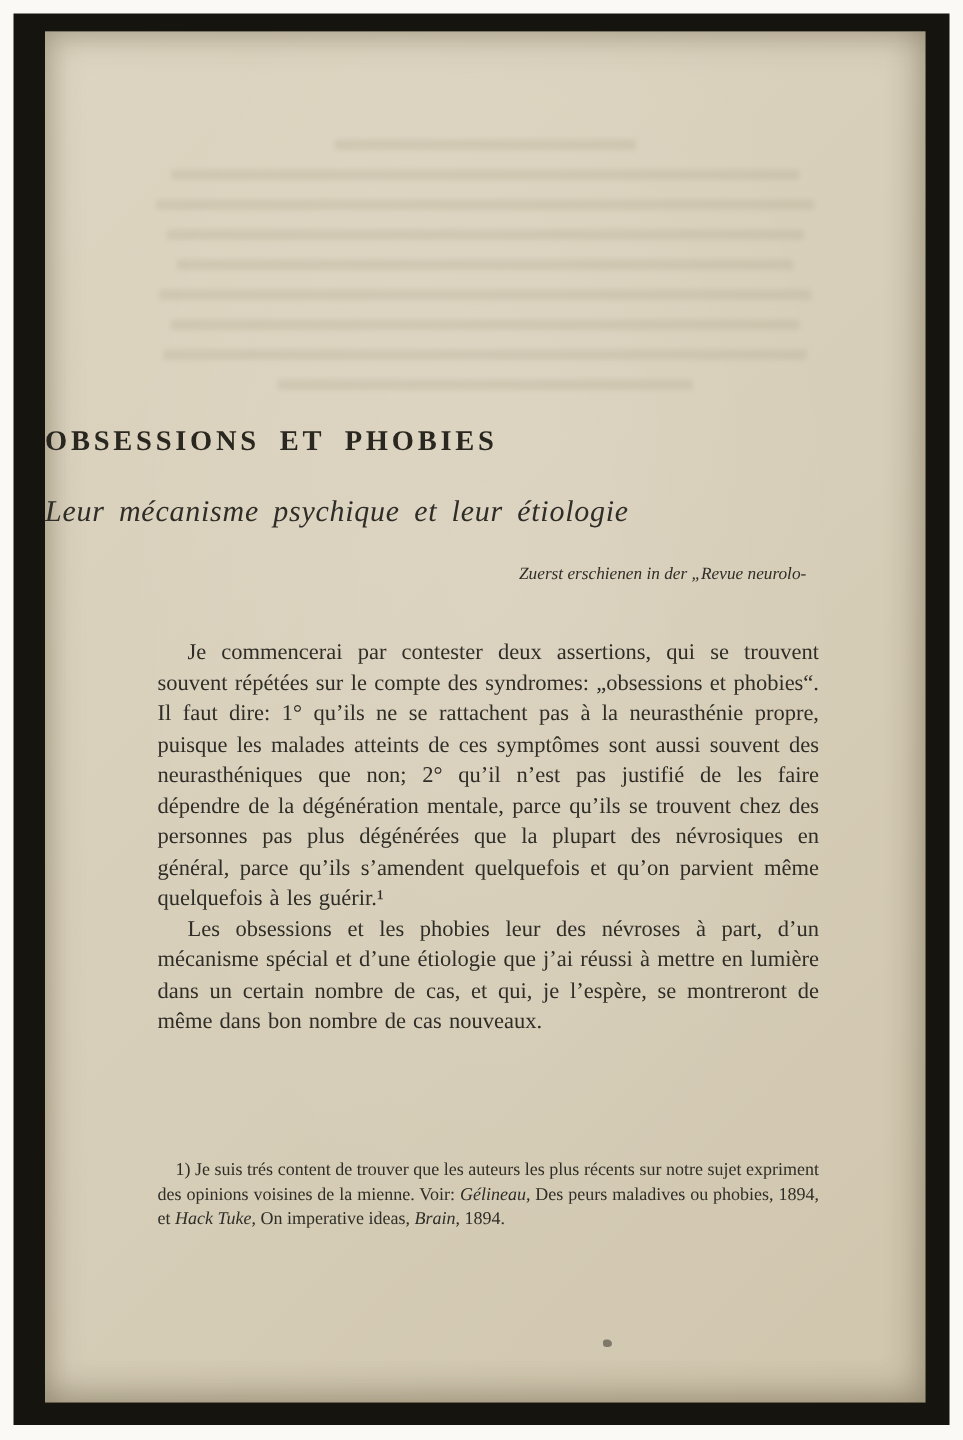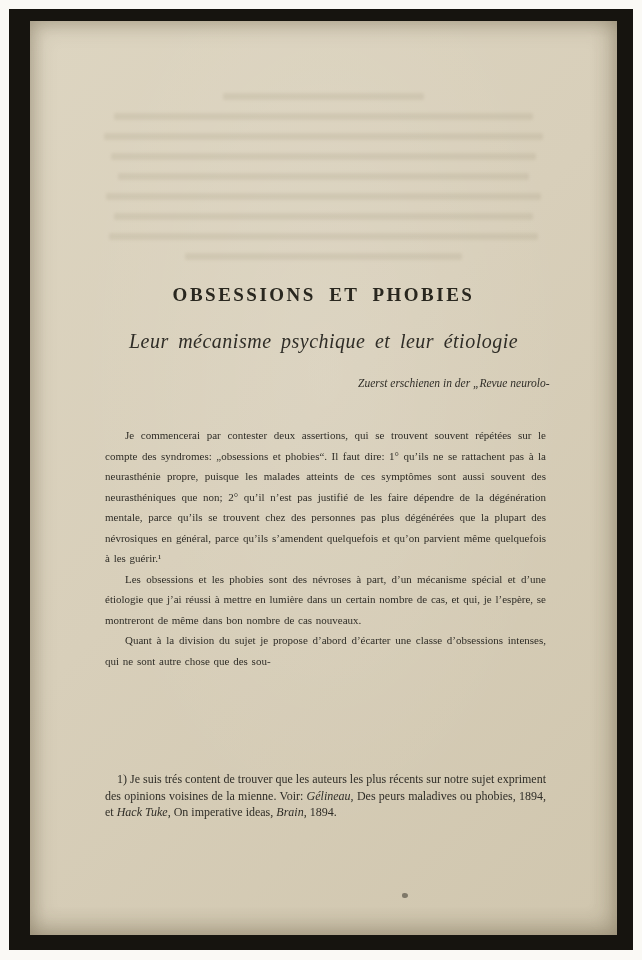--- a/index.html
+++ b/index.html
@@ -40,43 +40,43 @@
   .gl:nth-child(2){width:88%;}
   .gl:nth-child(3){width:92%;}
   .gl:nth-child(4){width:89%;}
   .gl:nth-child(5){width:86%;}
   .gl:nth-child(6){width:91%;}
   .gl:nth-child(7){width:88%;}
   .gl:nth-child(8){width:90%;}
   .gl:nth-child(9){width:58%;}
   .title{
     position:absolute;top:263px;left:0;right:0;margin:0;
-    text-align:center;color:#29271f;
+    color:#29271f;
     font-size:19px;font-weight:bold;
     letter-spacing:2.5px;word-spacing:6px;
   }
   .subtitle{
     position:absolute;top:309px;left:0;right:0;margin:0;
-    text-align:center;color:var(--ink);
+    text-align:left;color:var(--ink);
     font-size:20px;font-weight:normal;font-style:italic;
     letter-spacing:.5px;word-spacing:4px;
   }
   .attribution{
-    position:absolute;top:355px;left:302px;width:252px;
+    position:absolute;top:355px;left:290px;width:252px;
     font-style:italic;font-size:11.5px;line-height:15.5px;
     color:var(--ink);
   }
   .attr-line1{padding-left:26px;}
   .body-text{
     position:absolute;top:404px;left:75px;width:441px;
     color:var(--ink);
   }
   .body-text p{
     margin:0;text-indent:20px;text-align:justify;
-    font-size:11px;line-height:20.5px;word-spacing:1px;
+    font-size:15px;line-height:20.5px;word-spacing:1px;
   }
   .footnote{
     position:absolute;top:750px;left:75px;width:441px;
     color:var(--ink);
     font-family:Liberation Serif, serif;
   }
   .footnote p{
     margin:0;text-indent:12px;text-align:justify;
     font-size:12px;line-height:16.5px;
   }
@@ -106,22 +106,21 @@
     <h1 class="title">OBSESSIONS ET PHOBIES</h1>
 
     <h2 class="subtitle">Leur mécanisme psychique et leur étiologie</h2>
 
     <div class="attribution">
       <div class="attr-line1">Zuerst erschienen in der „Revue neurolo-</div>
     </div>
 
     <div class="body-text">
       <p>Je commencerai par contester deux assertions, qui se trouvent souvent répétées sur le compte des syndromes: „obsessions et phobies“. Il faut dire: 1° qu’ils ne se rattachent pas à la neurasthénie propre, puisque les malades atteints de ces symptômes sont aussi souvent des neurasthéniques que non; 2° qu’il n’est pas justifié de les faire dépendre de la dégénération mentale, parce qu’ils se trouvent chez des personnes pas plus dégénérées que la plupart des névrosiques en général, parce qu’ils s’amendent quelquefois et qu’on parvient même quelquefois à les guérir.¹</p>
-      <p>Les obsessions et les phobies sont des névroses à part, d’un mécanisme spécial et d’une étiologie que j’ai réussi à mettre en lumière dans un certain nombre de cas, et qui, je l’espère, se montreront de même dans bon nombre de cas nouveaux.</p>
-      <p>Quant à la division du sujet je propose d’abord d’écarter une classe d’obsessions intenses, qui ne sont autre chose que des sou-</p>
+      <p>Les obsessions et les phobies leur des névroses à part, d’un mécanisme spécial et d’une étiologie que j’ai réussi à mettre en lumière dans un certain nombre de cas, et qui, je l’espère, se montreront de même dans bon nombre de cas nouveaux.</p>
     </div>
 
     <div class="footnote">
       <p><span>1) Je suis trés content de trouver que les auteurs les plus récents sur notre sujet expriment des opinions voisines de la mienne. Voir: </span><span style="font-style: italic;">Gélineau</span><span>, Des peurs maladives ou phobies, 1894, et </span><span style="font-style: italic;">Hack Tuke</span><span>, On imperative ideas, </span><span style="font-style: italic;">Brain</span><span>, 1894.</span></p>
     </div>
 
     <div class="speck"></div>
 
   </div>
 </div>

